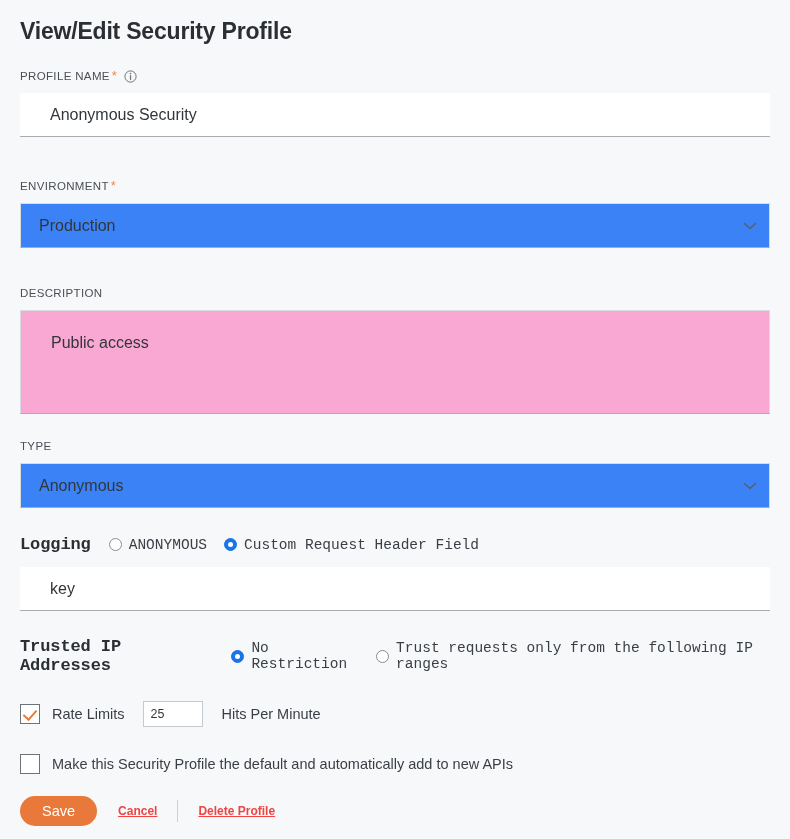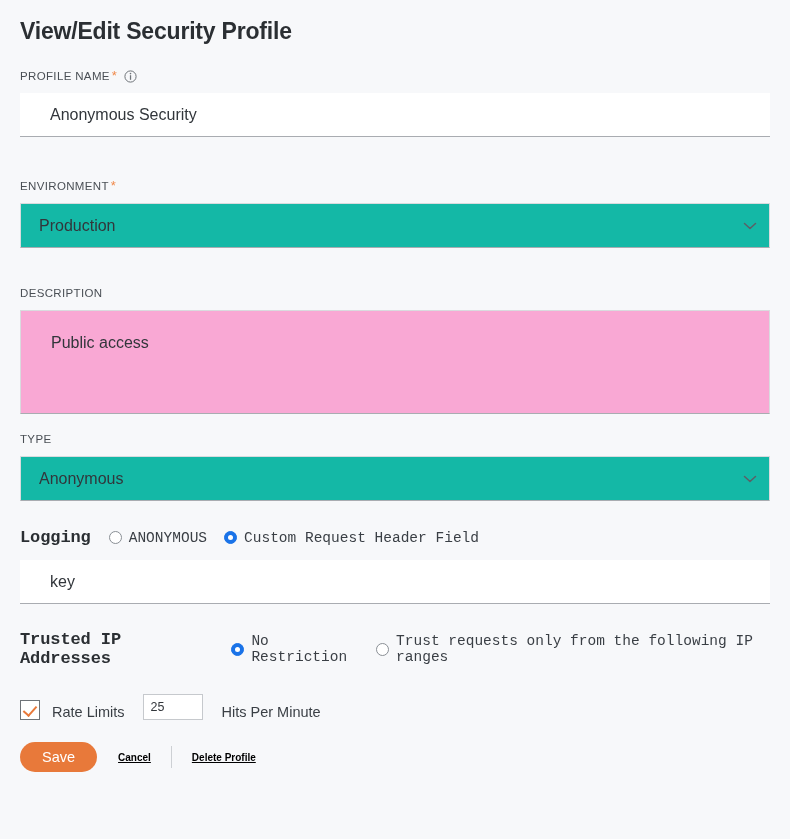--- a/index.html
+++ b/index.html
@@ -77,21 +77,21 @@
     display: flex;
     align-items: center;
   }
 
   
   .select-box {
     box-sizing: border-box;
     position: relative;
     width: 750px;
     height: 45px;
-    background: #14b8a6;
+    background: #3b82f6;
     border: 1px solid #d9dbde;
     border-bottom: 1px solid #a9acb1;
     display: flex;
     align-items: center;
     padding-left: 18px;
     font-size: 16px;
     color: #32363b;
   }
   .select-chevron {
     position: absolute;
@@ -223,22 +223,22 @@
     border: none;
     border-radius: 18px;
     height: 30px;
     padding: 0 22px;
     font-size: 14.5px;
     font-family: "Liberation Sans", sans-serif;
     cursor: pointer;
     line-height: 30px;
   }
   .link-action {
-    font-size: 10px;
-    color: #000000;
+    font-size: 12px;
+    color: #ef4444;
     text-decoration: underline;
     cursor: pointer;
     font-weight: bold;
     text-align: right;
   }
   .vdivider {
     width: 1px;
     height: 22px;
     background: #cdd0d4;
   }
@@ -280,21 +280,21 @@
     </div>
   </div>
 
   <div class="field" style="margin-top:38px;">
     <div class="field-label">
       <span>DESCRIPTION</span>
     </div>
     <div class="textarea-box" style="margin-top:10px;" placeholder="Description">Public access</div>
   </div>
 
-  <div class="field" style="margin-top:18px;">
+  <div class="field" style="margin-top:25px;">
     <div class="field-label">
       <span>TYPE</span>
     </div>
     <div class="select-box" style="margin-top:10px;">
       <span>Anonymous</span>
       <span class="select-chevron">
         <svg width="14" height="9" viewBox="0 0 14 9">
           <path d="M1.5 2 L7 7 L12.5 2" fill="none" stroke="#5b6066" stroke-width="1.5" stroke-linecap="round" stroke-linejoin="round"></path>
         </svg>
       </span>
@@ -323,27 +323,31 @@
         <span class="radio-dot checked"></span>
         <span class="rlabel">No Restriction</span>
       </div>
       <div class="radio-item" style="margin-left:17px;">
         <span class="radio-dot"></span>
         <span class="rlabel">Trust requests only from the following IP ranges</span>
       </div>
     </div>
   </div>
 
-  <div class="check-row" style="margin-top:26px;align-items:flex-end;">
+  <div class="check-row" style="margin-top:26px;">
     <span class="checkbox checked"></span>
     <span class="check-label" style="margin-left:12px;">Rate Limits</span>
     <span class="num-input" style="margin-left:18px;" placeholder="25">25</span>
     <span class="check-label" style="margin-left:19px;">Hits Per Minute</span>
   </div>
 
+  <div class="check-row" style="margin-top:27px;">
+    <span class="checkbox"></span>
+    <span class="check-label" style="margin-left:12px;">Make this Security Profile the default and automatically add to new APIs</span>
+  </div>
 
   <div class="actions" style="margin-top:22px;">
     <button class="btn-save">Save</button>
     <span class="link-action" style="margin-left:21px;">Cancel</span>
     <span class="vdivider" style="margin-left:20px;"></span>
     <span class="link-action" style="margin-left:20px;">Delete Profile</span>
   </div>
 
 </div>
 

